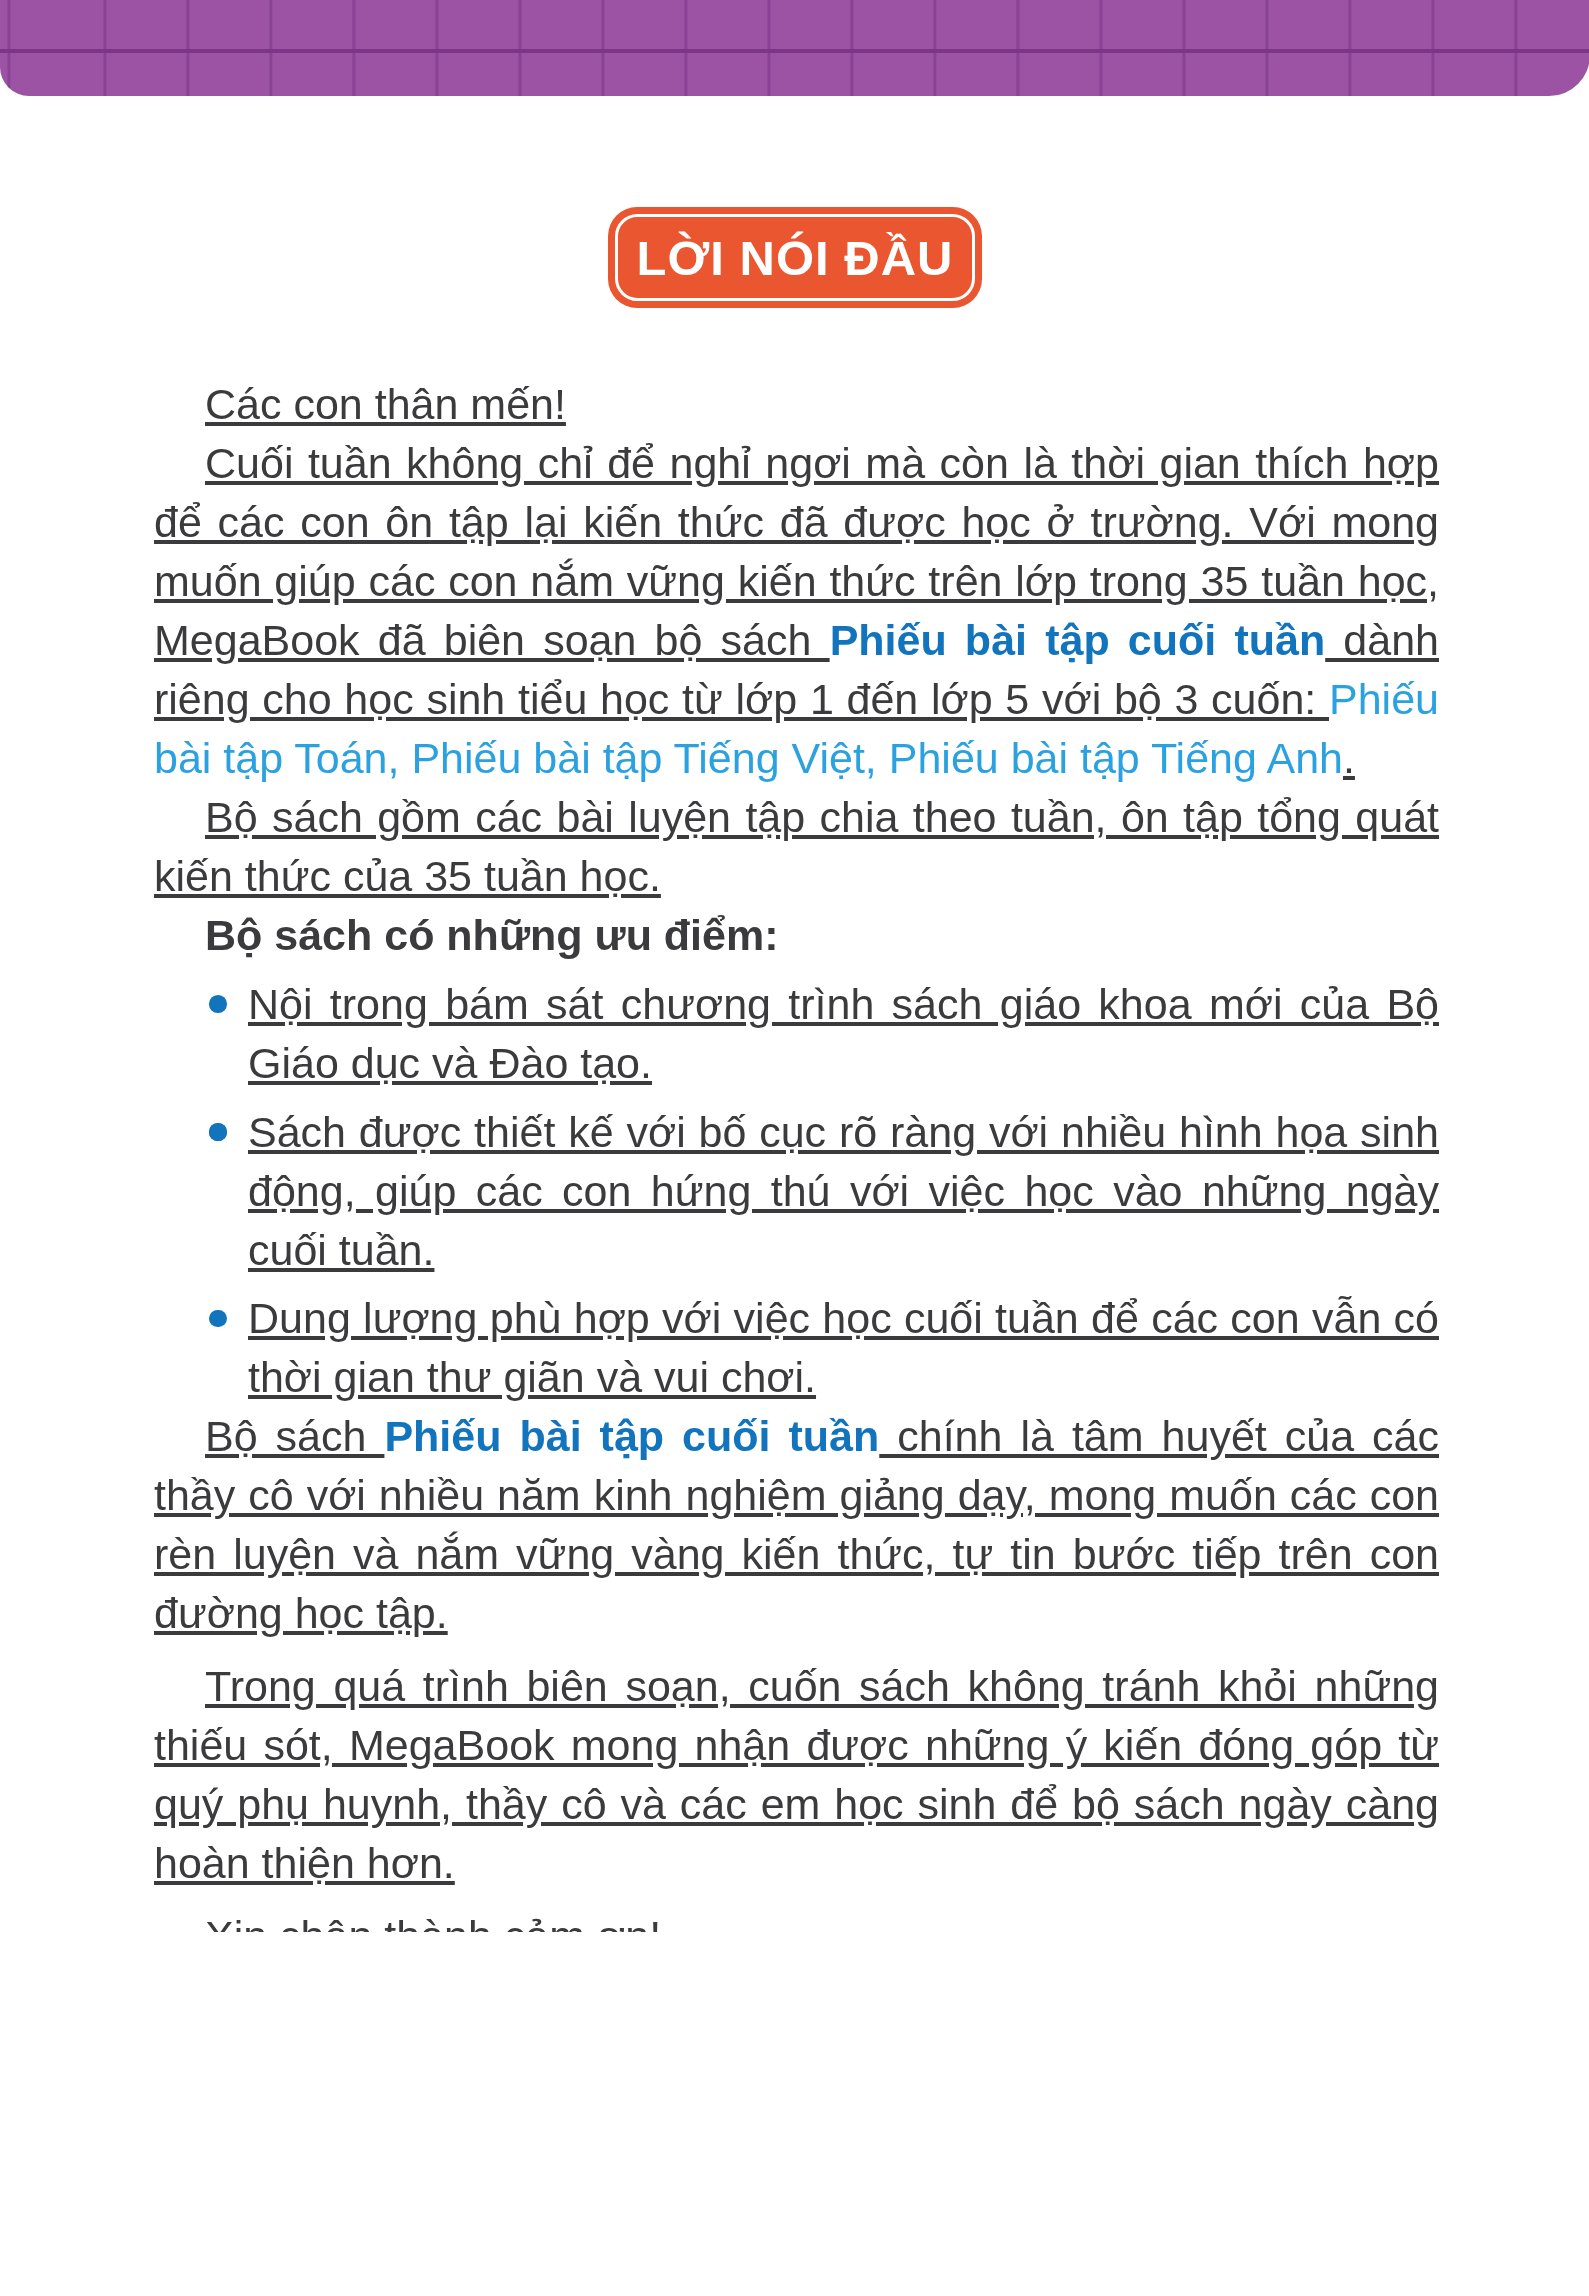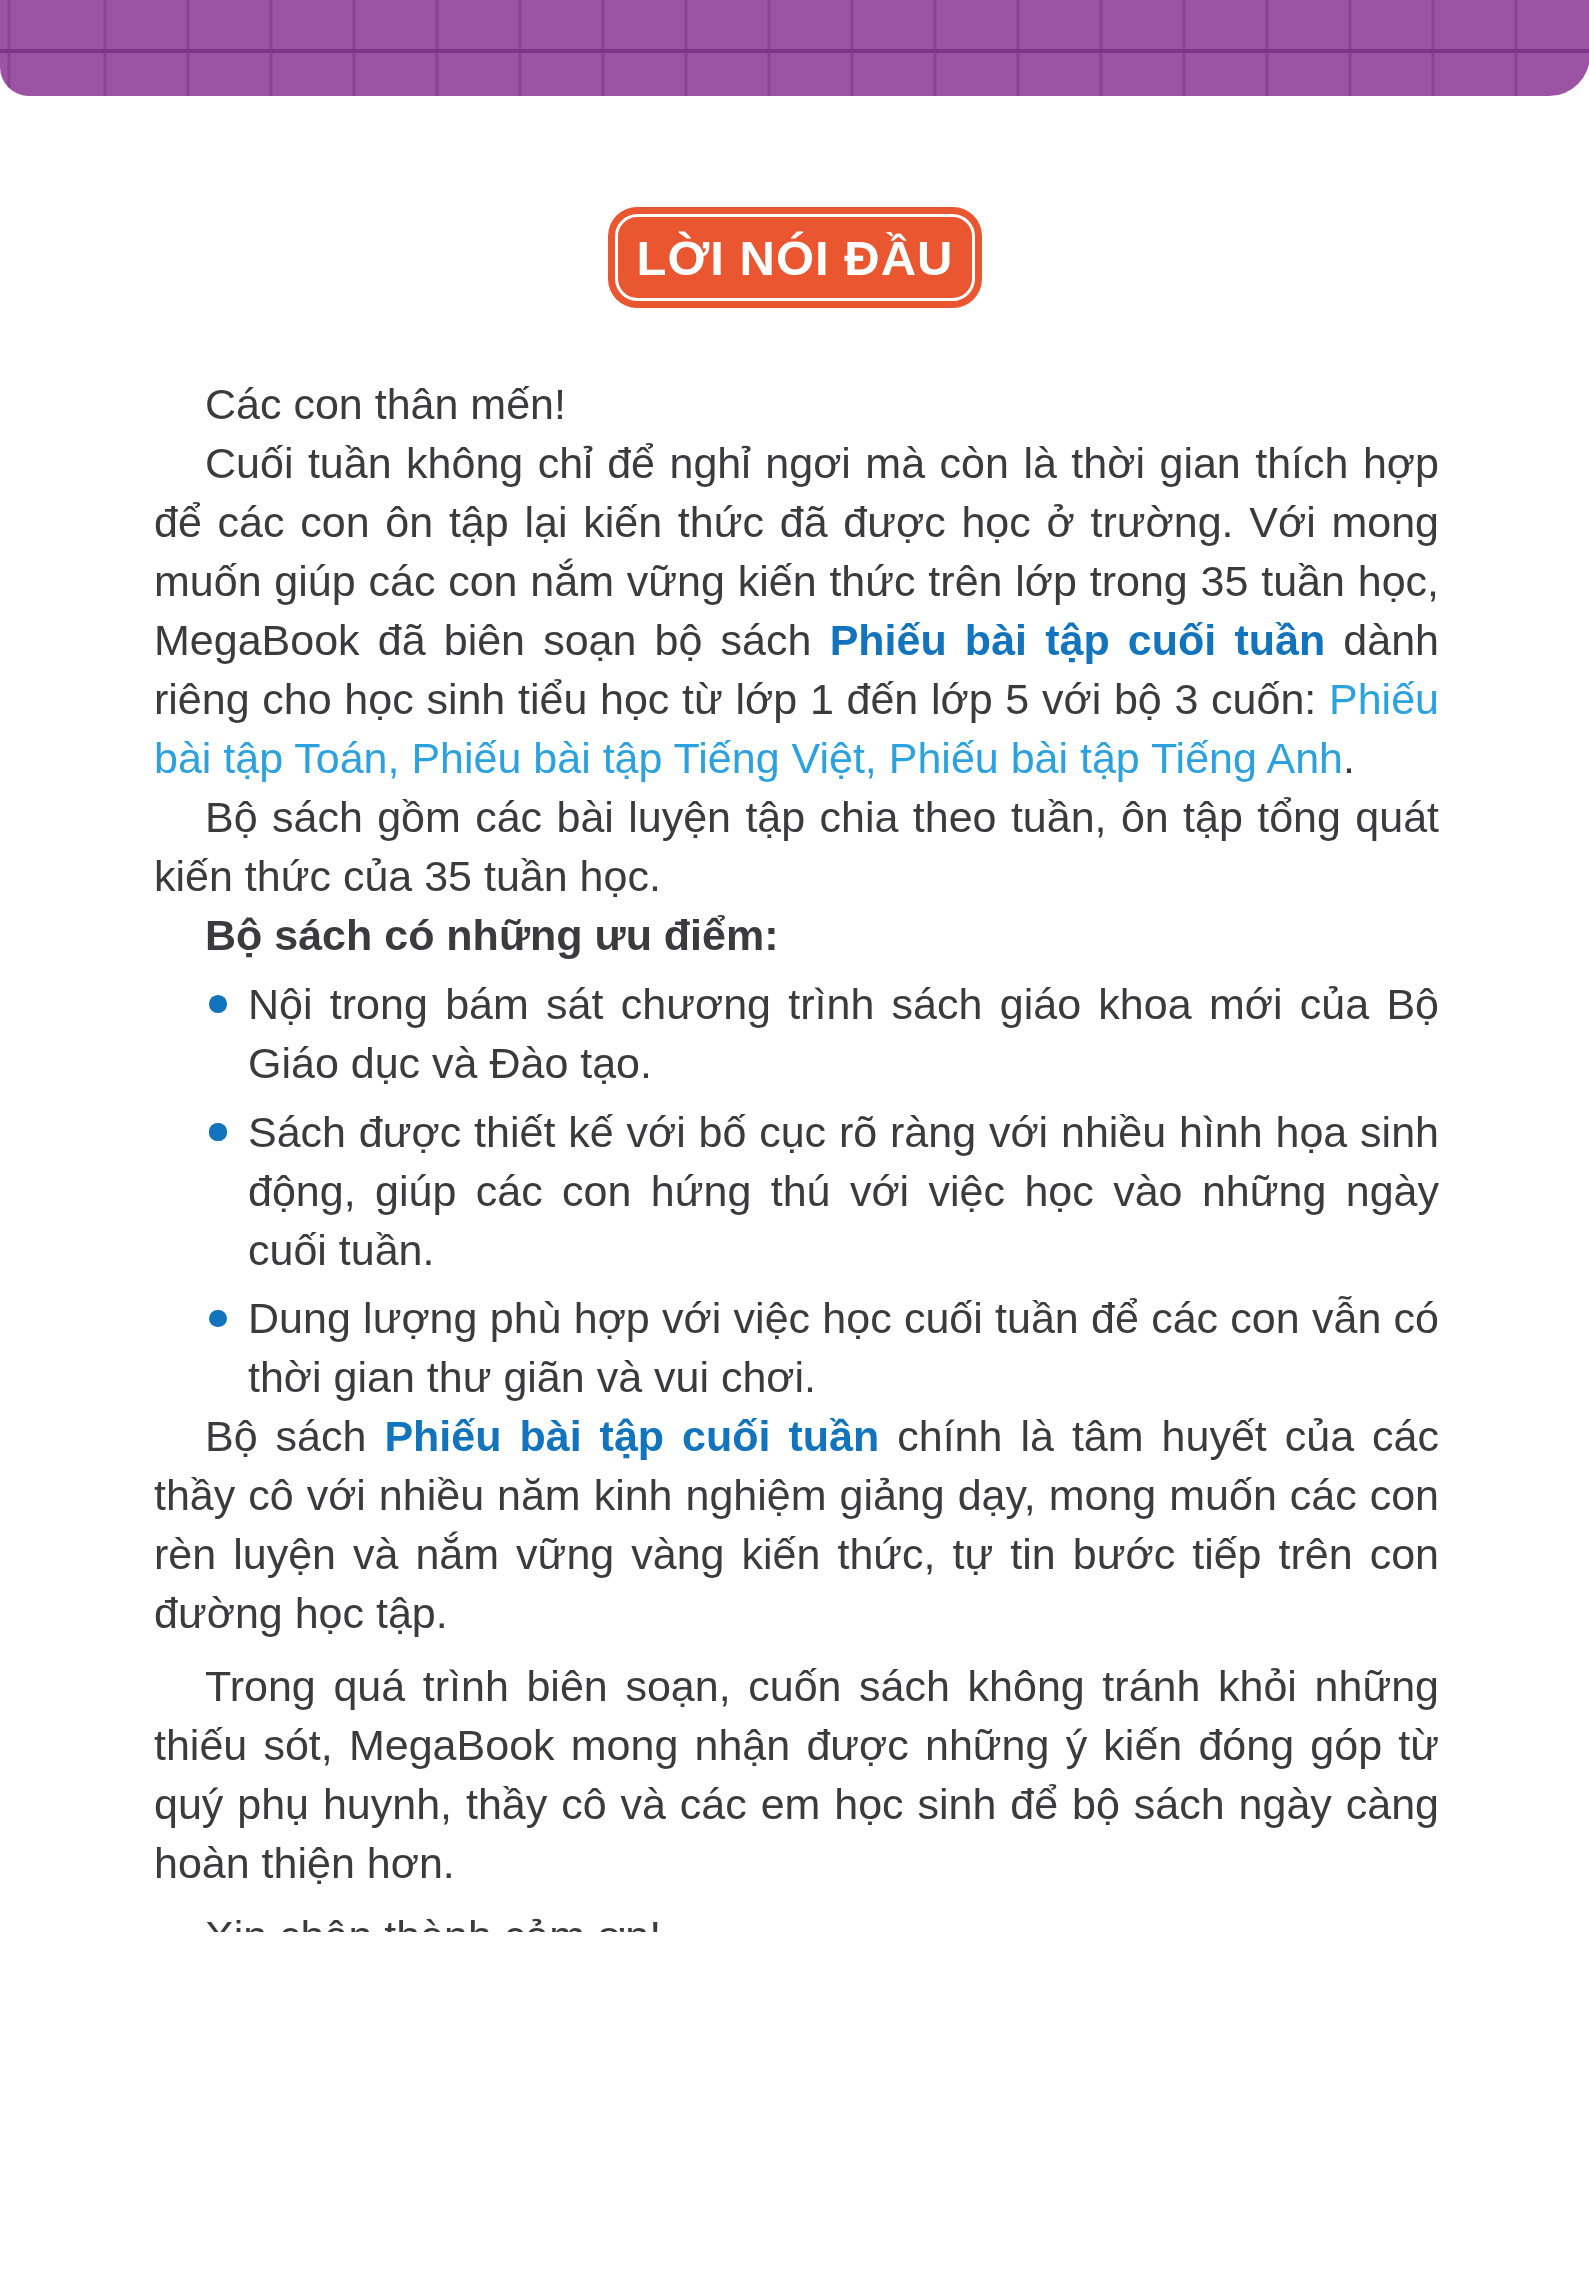--- a/index.html
+++ b/index.html
@@ -52,21 +52,21 @@
   }
   .para.bullet .dot{
     position:absolute;left:55px;top:20.5px;width:17.6px;height:17.6px;border-radius:50%;
     background:var(--blue-bold);
   }
   .para.p6, .para.p7{ margin-top:14px; }
   .para.signature{
     text-align:right;text-indent:0;padding-right:205px;margin-top:4.9px;
     font-style:italic;font-size:41px;
   }
-  .seg-normal{ color:var(--text-color); }
+  .seg-normal{ color:var(--text-color);text-decoration:underline; }
   .seg-bold{ color:var(--text-color);font-weight:700; }
   .seg-bold-blue{ color:var(--blue-bold);font-weight:700; }
   .seg-blue{ color:var(--blue-light); }
   .seg-italic{ color:var(--text-color);margin-left:9px; }
 
   
   .bottom-band-svg{ position:absolute;left:0;top:2194px;width:1590px;height:102px; }
   .band-base{ fill:var(--band-bottom); }
   .vline{ stroke:var(--band-bottom-vline); stroke-width:3; }
   .hline{ stroke:var(--band-bottom-hline); stroke-width:4; }

